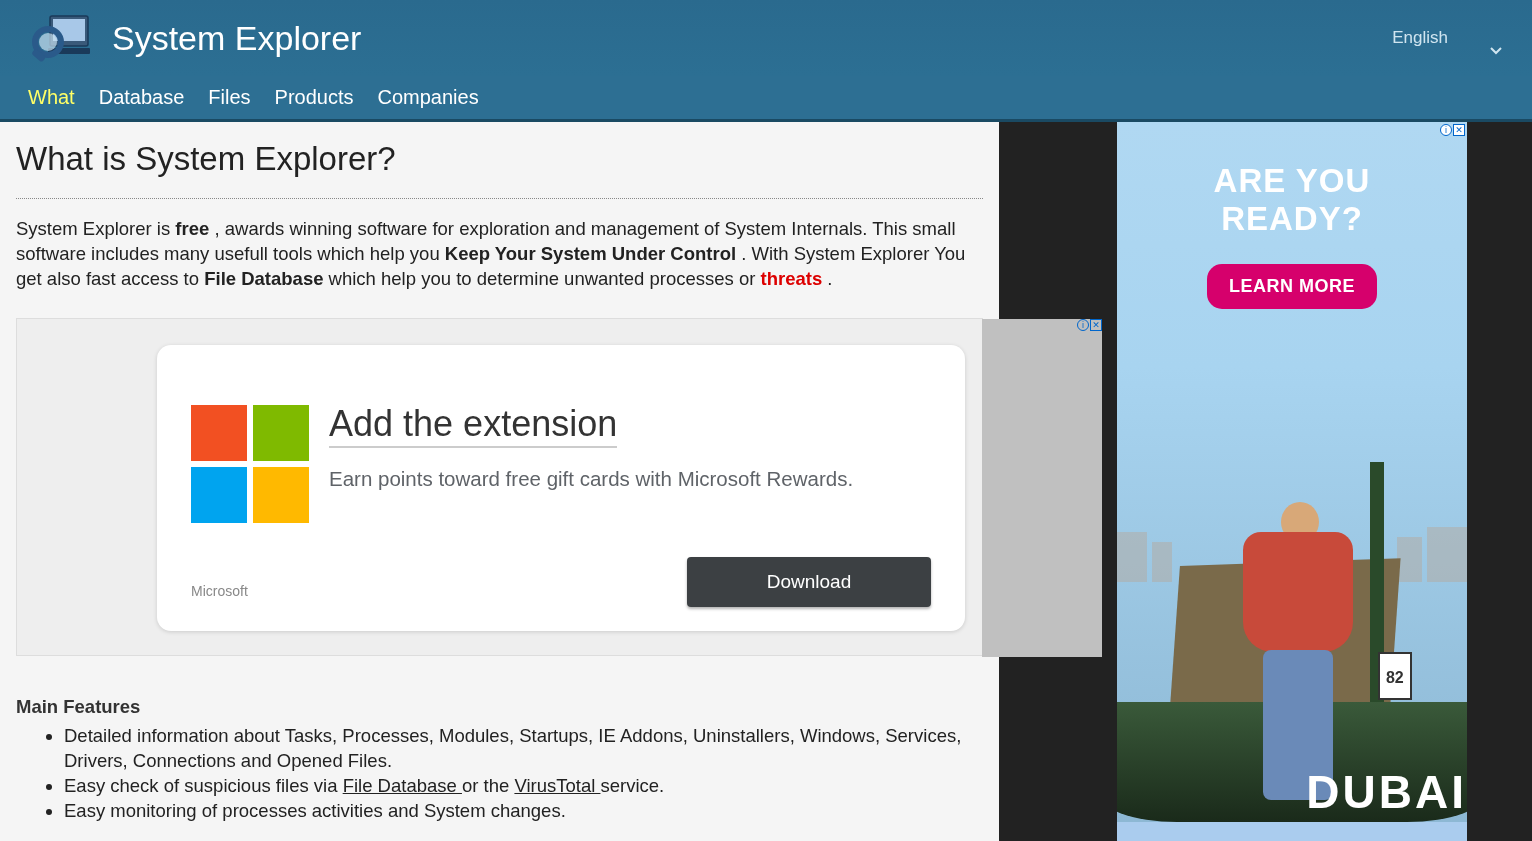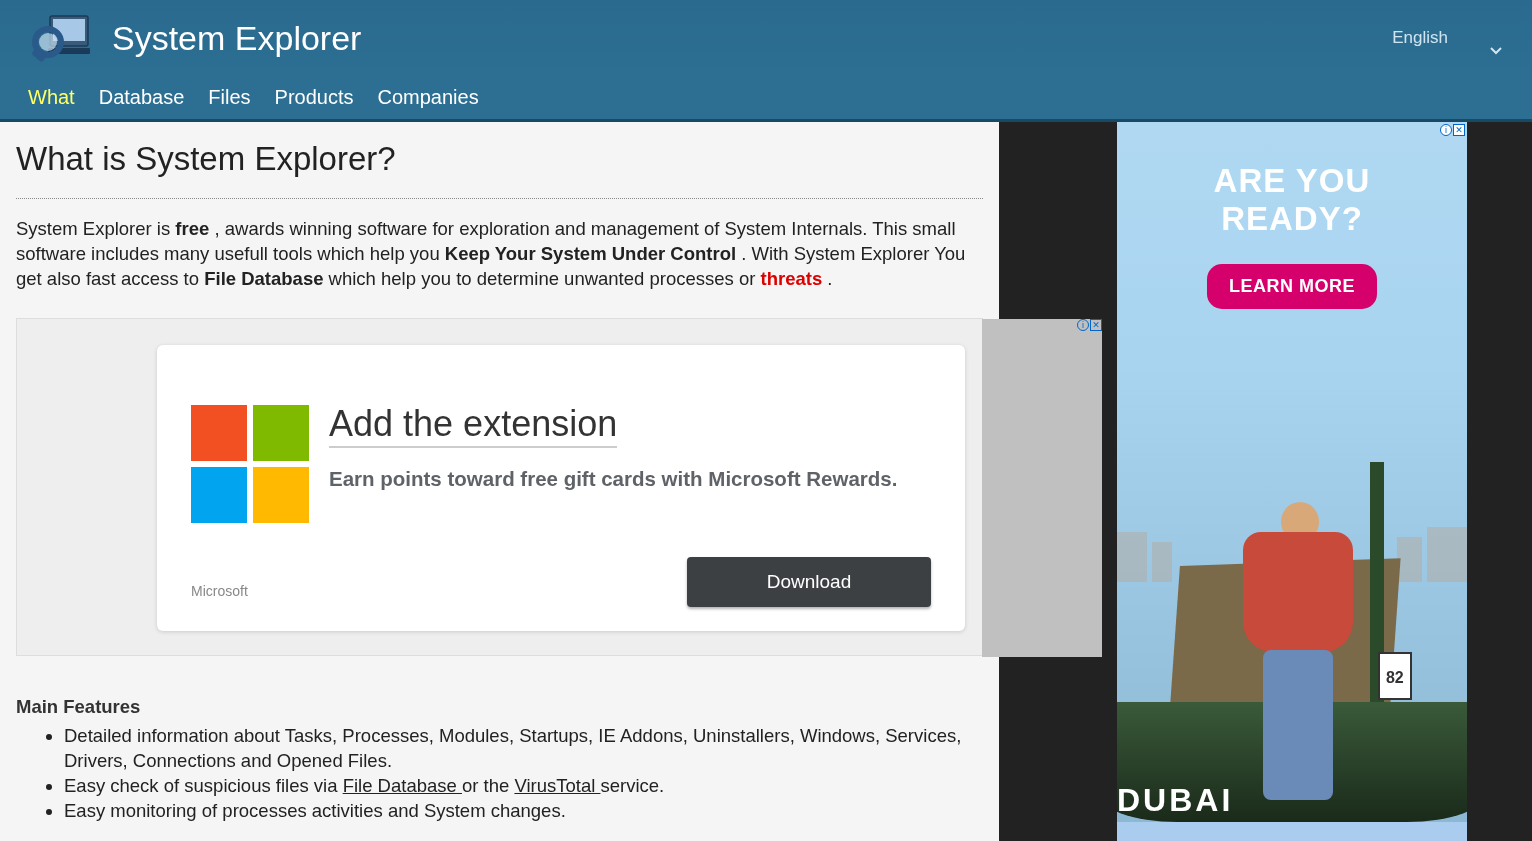--- a/index.html
+++ b/index.html
@@ -23,30 +23,30 @@
   
   h2.page-heading { font-size: 33px; font-weight: 400; color: #222; margin-bottom: 20px; }
   hr.dotted { border: none; border-top: 1px dotted #888; margin-bottom: 18px; }
   
   .intro-text { font-size: 18.5px; line-height: 1.35; color: #222; margin-bottom: 26px; }
   .intro-text b { font-weight: bold; }
   .threats-link { color: #d00; font-weight: bold; text-decoration: none; }
   
   .ad-box-inline { border: 1px solid #ddd; background: #eee; height: 338px; position: relative; margin-bottom: 40px; }
   .ad-badge-inner { position: absolute; top: 0; right: 0; font-size: 10px; color: #06c; display: flex; gap: 1px; }
-  .ad-white-card { position: absolute; left: 140px; top: 26px; width: 808px; height: 286px; background: #fff; border-radius: 6px; box-shadow: 0 1px 4px rgba(0,0,0,0.15); padding: 36px 34px 28px 34px; }
+  .ad-white-card { position: absolute; left: 140px; top: 26px; width: 808px; height: 286px; background: #fff; border-radius: 14px; box-shadow: 0 1px 4px rgba(0,0,0,0.15); padding: 36px 34px 28px 34px; }
   .ms-logo { position: absolute; left: 34px; top: 60px; width: 118px; height: 118px; display: grid; grid-template-columns: 1fr 1fr; grid-template-rows: 1fr 1fr; gap: 6px; }
   .ms-sq { width: 56px; height: 56px; }
   .ms-r { background: #f25022; }
   .ms-g { background: #7fba00; }
   .ms-b { background: #00a4ef; }
   .ms-y { background: #ffb900; }
   .ad-headline { position: absolute; left: 172px; top: 58px; font-size: 36px; color: #333; font-weight: 400; }
   .ad-headline-underline { border-bottom: 2px solid #ccc; padding-bottom: 2px; }
-  .ad-sub { position: absolute; left: 172px; top: 122px; font-size: 20.5px; color: #5f6368; font-weight: bold; }
+  .ad-sub { position: absolute; left: 172px; top: 122px; font-size: 20.5px; color: #5f6368; }
   .ad-brand { position: absolute; left: 34px; bottom: 32px; font-size: 14px; color: #888; }
   .ad-btn { position: absolute; right: 34px; bottom: 24px; width: 244px; height: 50px; background: #3c4043; color: #fff; border: none; border-radius: 4px; font-size: 19px; cursor: pointer; box-shadow: 0 2px 3px rgba(0,0,0,0.3); }
   .ad-gray-strip { position: absolute; right: -120px; top: 0; width: 120px; height: 338px; background: #c0c0c0; }
   
   .features-heading { font-size: 18.5px; font-weight: bold; margin-bottom: 6px; }
   .feature-list { list-style: disc; padding-left: 48px; font-size: 18.5px; line-height: 1.35; color: #222; }
   .feature-list a { color: #222; text-decoration: underline; }
   
   
   .side-ad { width: 350px; height: 700px; background: linear-gradient(to bottom, #b0d8f2 0%, #a8d4f0 35%, #8db8d4 100%); position: relative; overflow: hidden; }
@@ -58,21 +58,21 @@
   .mast { position: absolute; left: 70%; top: -40px; width: 14px; height: 300px; background: #2a4a2a; }
   .roof { position: absolute; left: 20%; top: 60px; width: 220px; height: 150px; background: #7a6a4a; transform: skewX(-6deg) rotate(-2deg); }
   .hull { position: absolute; bottom: 0; left: 0; right: 0; height: 120px; background: linear-gradient(to bottom, #3a5a3a, #1a2a1a); border-radius: 0 0 80px 80px / 0 0 30px 30px; }
   .sign82 { position: absolute; left: 72%; top: 150px; width: 34px; height: 48px; background: #fff; border: 2px solid #333; font-size: 16px; font-weight: bold; text-align: center; line-height: 20px; padding-top: 14px; }
   .person { position: absolute; left: 36%; top: 200px; width: 110px; height: 240px; }
   .person-top { position: absolute; top: 0; left: 0; width: 110px; height: 120px; background: #c84a3a; border-radius: 18px 18px 30px 30px; }
   .person-head { position: absolute; top: -30px; left: 38px; width: 38px; height: 40px; background: #d8a878; border-radius: 50%; }
   .person-legs { position: absolute; top: 118px; left: 20px; width: 70px; height: 150px; background: #6a8ab8; border-radius: 8px; }
   .skyline { position: absolute; bottom: 240px; left: 0; right: 0; height: 60px; }
   .bldg { position: absolute; bottom: 0; background: rgba(180,170,160,0.5); }
-  .dubai-logo { position: absolute; bottom: 3px; left: 0; right: 0; text-align: left; color: #fff; font-size: 32px; font-weight: 900; letter-spacing: 3px; font-family: Arial, sans-serif; }
+  .dubai-logo { position: absolute; bottom: 3px; left: 0; right: 0; text-align: right; color: #fff; font-size: 46px; font-weight: 900; letter-spacing: 3px; font-family: Arial, sans-serif; }
 </style>
 </head>
 <body>
 
 <div class="header-bar">
   <div class="logo-area">
     <div class="logo-icon">
       <svg viewBox="0 0 64 60" width="64" height="60">
         <rect x="22" y="8" width="38" height="30" rx="2" fill="#3a5a7a" stroke="#1a3a5a" stroke-width="1.5"></rect>
         <rect x="25" y="11" width="32" height="22" fill="#a8c8e8"></rect>

